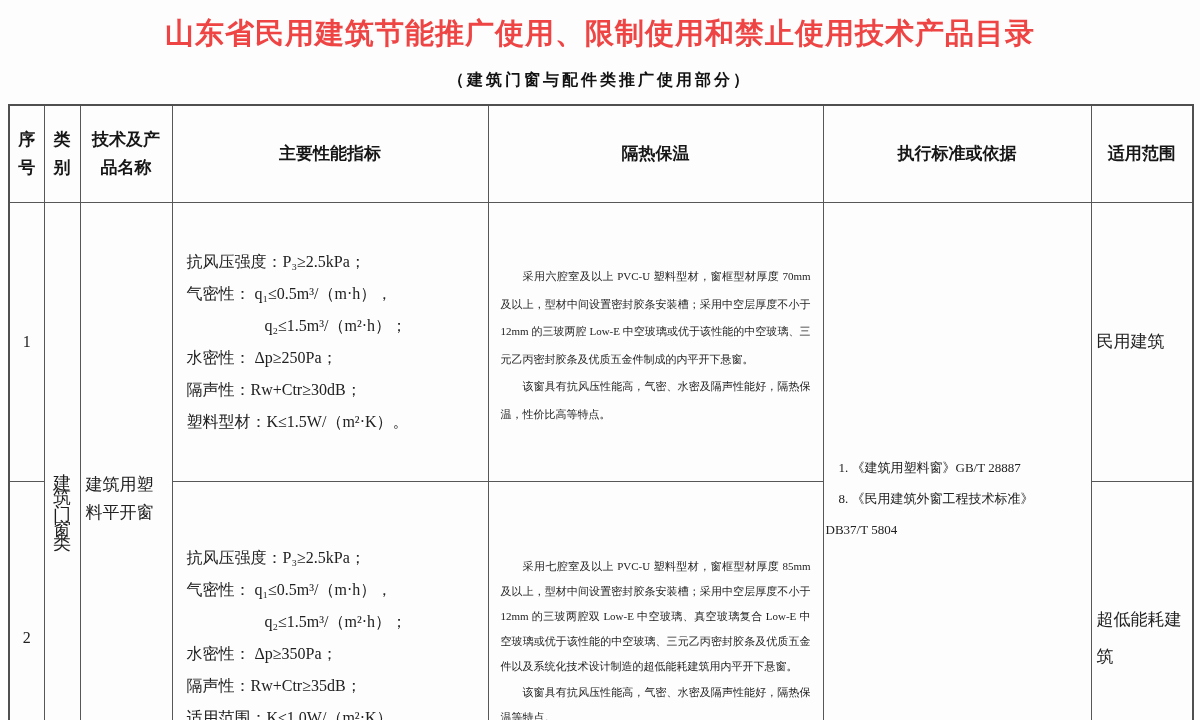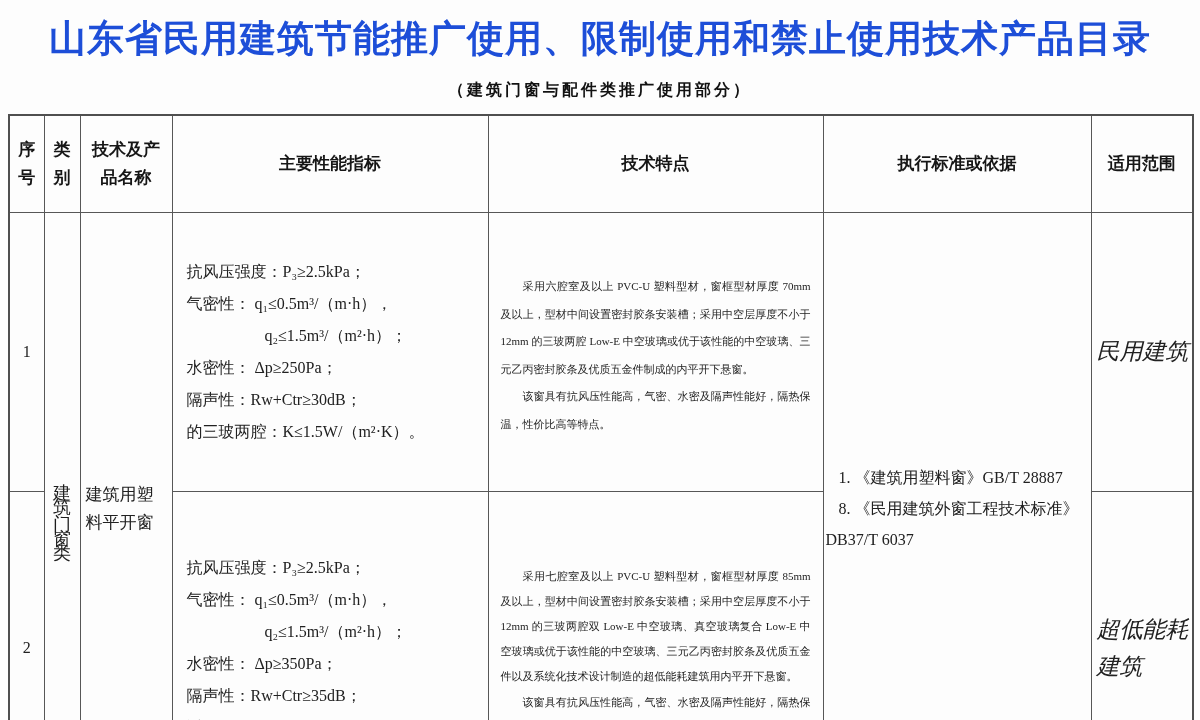--- a/index.html
+++ b/index.html
@@ -4,21 +4,21 @@
 <style>
   html,body{margin:0;padding:0;}
   body{
     width:1200px;height:720px;overflow:hidden;
     background:#fdfdfd;color:#212121;
     font-family:"Liberation Serif","DejaVu Serif",serif;
   }
   .doc-title{
     text-align:center;margin:14px 0 0 0;
     font-family:"Liberation Sans","DejaVu Sans",sans-serif;
-    font-weight:bold;font-size:37px;letter-spacing:1px;color:#1d4ed8;
+    font-weight:bold;font-size:29px;letter-spacing:1px;color:#ef4444;
   }
   .doc-subtitle{
     text-align:center;margin:16px 0 0 0;
     font-weight:bold;font-size:16px;letter-spacing:3px;color:#111;
   }
   table.catalog{
     border-collapse:collapse;table-layout:fixed;
     width:1184px;margin:13px 0 0 8px;
     border:2px solid #4f4f4f;
   }
@@ -63,26 +63,26 @@
   .feat-box p{
     margin:0;text-indent:2em;font-size:11px;text-align:justify;color:#1c1c1c;
   }
   .feat-box.h1 p{line-height:27.5px;}
   .feat-box.h2 p{line-height:25.2px;}
 
   .std-box{
     display:flex;flex-direction:column;justify-content:center;
     height:591px;padding:0 2px;
   }
-  .std-line{font-size:16px;line-height:31px;white-space:nowrap;}
+  .std-line{font-size:13px;line-height:31px;white-space:nowrap;}
   .std-line.num{padding-left:13px;}
 
   .scope-box{
     display:flex;flex-direction:column;justify-content:center;
-    padding:0 3px 0 5px;font-size:23px;line-height:37px;font-style:italic;
+    padding:0 3px 0 5px;font-size:17px;line-height:37px;
   }
   .scope-box.h1{height:245px;}
   .scope-box.h2{height:276px;}
 </style>
 </head>
 <body>
 
 <h1 class="doc-title">山东省民用建筑节能推广使用、限制使用和禁止使用技术产品目录</h1>
 <h2 class="doc-subtitle">（建筑门窗与配件类推广使用部分）</h2>
 
@@ -95,54 +95,54 @@
     <col style="width:335px">
     <col style="width:268px">
     <col style="width:102px">
   </colgroup>
   <tbody>
       <tr class="hdr">
     <th>序号</th>
     <th>类别</th>
     <th class="th-product">技术及产品名称</th>
     <th>主要性能指标</th>
-    <th>技术特点</th>
+    <th>隔热保温</th>
     <th>执行标准或依据</th>
     <th>适用范围</th>
   </tr>
 
   <tr class="r1">
     <td class="index-cell">1</td>
     <td class="cat-cell" rowspan="2">
       <span class="cat-vertical">建筑门窗类</span>
     </td>
     <td rowspan="2">
       <div class="product-box">建筑用塑料平开窗</div>
     </td>
     <td>
       <div class="ind-box h1">
         <div class="ind-line">抗风压强度：P₃≥2.5kPa；</div>
         <div class="ind-line">气密性： q₁≤0.5m³/（m·h），</div>
         <div class="ind-line indent">q₂≤1.5m³/（m²·h）；</div>
         <div class="ind-line">水密性： Δp≥250Pa；</div>
         <div class="ind-line">隔声性：Rw+Ctr≥30dB；</div>
-        <div class="ind-line">的三玻两腔：K≤1.5W/（m²·K）。</div>
+        <div class="ind-line">塑料型材：K≤1.5W/（m²·K）。</div>
       </div>
     </td>
     <td>
       <div class="feat-box h1">
         <p>采用六腔室及以上 PVC-U 塑料型材，窗框型材厚度 70mm 及以上，型材中间设置密封胶条安装槽；采用中空层厚度不小于 12mm 的三玻两腔 Low-E 中空玻璃或优于该性能的中空玻璃、三元乙丙密封胶条及优质五金件制成的内平开下悬窗。</p>
         <p>该窗具有抗风压性能高，气密、水密及隔声性能好，隔热保温，性价比高等特点。</p>
       </div>
     </td>
     <td rowspan="2">
       <div class="std-box">
         <div class="std-line num">1. 《建筑用塑料窗》GB/T 28887</div>
         <div class="std-line num">8. 《民用建筑外窗工程技术标准》</div>
-        <div class="std-line">DB37/T 6037</div>
+        <div class="std-line">DB37/T 5804</div>
       </div>
     </td>
     <td>
       <div class="scope-box h1">民用建筑</div>
     </td>
   </tr>
 
   <tr class="r2">
     <td class="index-cell">2</td>
     <td>

